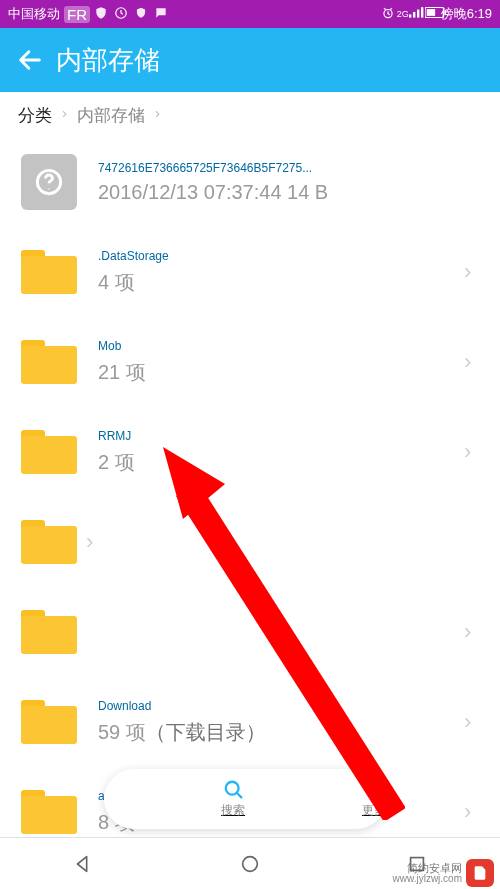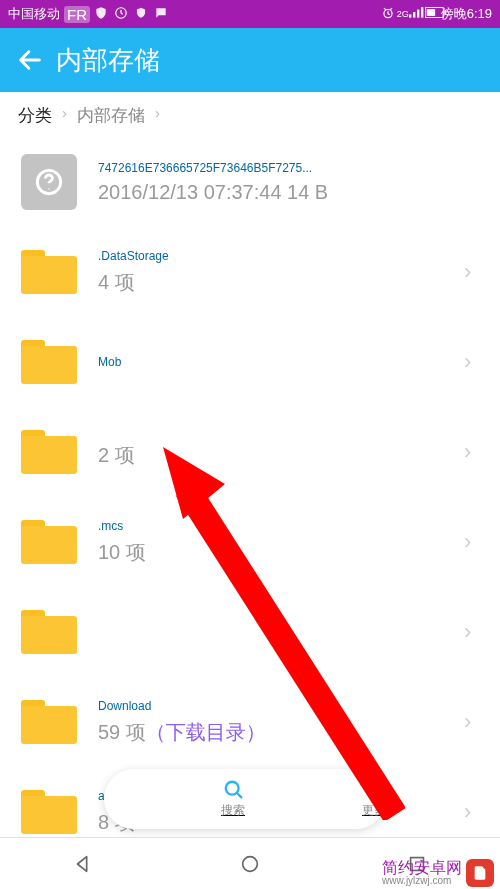--- a/index.html
+++ b/index.html
@@ -91,21 +91,21 @@
     width: 56px; height: 56px;
     background: #c3c3c3;
     border-radius: 6px;
     display: flex; align-items: center; justify-content: center;
   }
   .file-icon svg { fill: none; stroke: #fff; stroke-width: 2.5; }
 
   .row-text { flex: 1; margin-left: 18px; overflow: hidden; }
   .row-title { font-size: 12px; color: #0369a1; white-space: nowrap; overflow: hidden; text-overflow: ellipsis; }
   .row-sub { font-size: 20px; color: #9a9a9a; margin-top: 6px; }
-  .row-sub .paren { color: #8b5cf6; }
+  .row-sub .paren { color: #737373; }
   .chevron {
     width: 22px; color: #cfcfcf; font-size: 22px; flex-shrink: 0;
     margin-left: 6px;
   }
 
   .redact {
     position: absolute;
     left: 96px;
     right: 42px;
     top: 12px;
@@ -173,21 +173,21 @@
   }
   .wm-badge {
     width: 28px; height: 28px;
     background: #e23b2e;
     border-radius: 6px;
     color: #fff;
     display: flex; align-items: center; justify-content: center;
     font-size: 16px;
   }
   .wm-text { display: flex; flex-direction: column; line-height: 1; }
-  .wm-text .t1 { font-size: 16px; color: #a21caf; text-align: right; }
+  .wm-text .t1 { font-size: 11px; color: #737373; text-align: right; }
   .wm-text .t2 { font-size: 10px; color: #888; }
 </style>
 </head>
 <body>
 
 <div class="statusbar">
   <div class="sb-left">
     <span>中国移动</span>
     <span class="sb-badge">FR</span>
     <span class="sb-icon">
@@ -283,42 +283,40 @@
     </div>
     <div class="chevron">›</div>
   </div>
 
   <div class="row">
     <div class="icon-wrap">
         <div class="folder-icon"></div>
       </div>
     <div class="row-text">
       <div class="row-title">Mob</div>
-    </div>
-    <div class="chevron">›</div>
-  </div>
-
-  <div class="row">
-    <div class="icon-wrap">
-        <div class="folder-icon"></div>
-      </div>
-    <div class="row-text">
+      <div class="row-sub">21 项</div>
+    </div>
+    <div class="chevron">›</div>
+  </div>
+
+  <div class="row">
+    <div class="icon-wrap">
+        <div class="folder-icon"></div>
+      </div>
+    <div class="row-text">
+      <div class="row-title">RRMJ</div>
       <div class="row-sub">2 项</div>
     </div>
     <div class="chevron">›</div>
   </div>
 
   <div class="row">
     <div class="icon-wrap">
         <div class="folder-icon"></div>
       </div>
-    <div class="row-text">
-      <div class="row-title">.mcs</div>
-      <div class="row-sub">10 项</div>
-    </div>
     <div class="chevron">›</div>
   </div>
 
   <div class="row">
     <div class="icon-wrap">
         <div class="folder-icon"></div>
       </div>
     <div class="row-text">
       <div class="row-title">c</div>
       <div class="row-sub"> 项</div>

